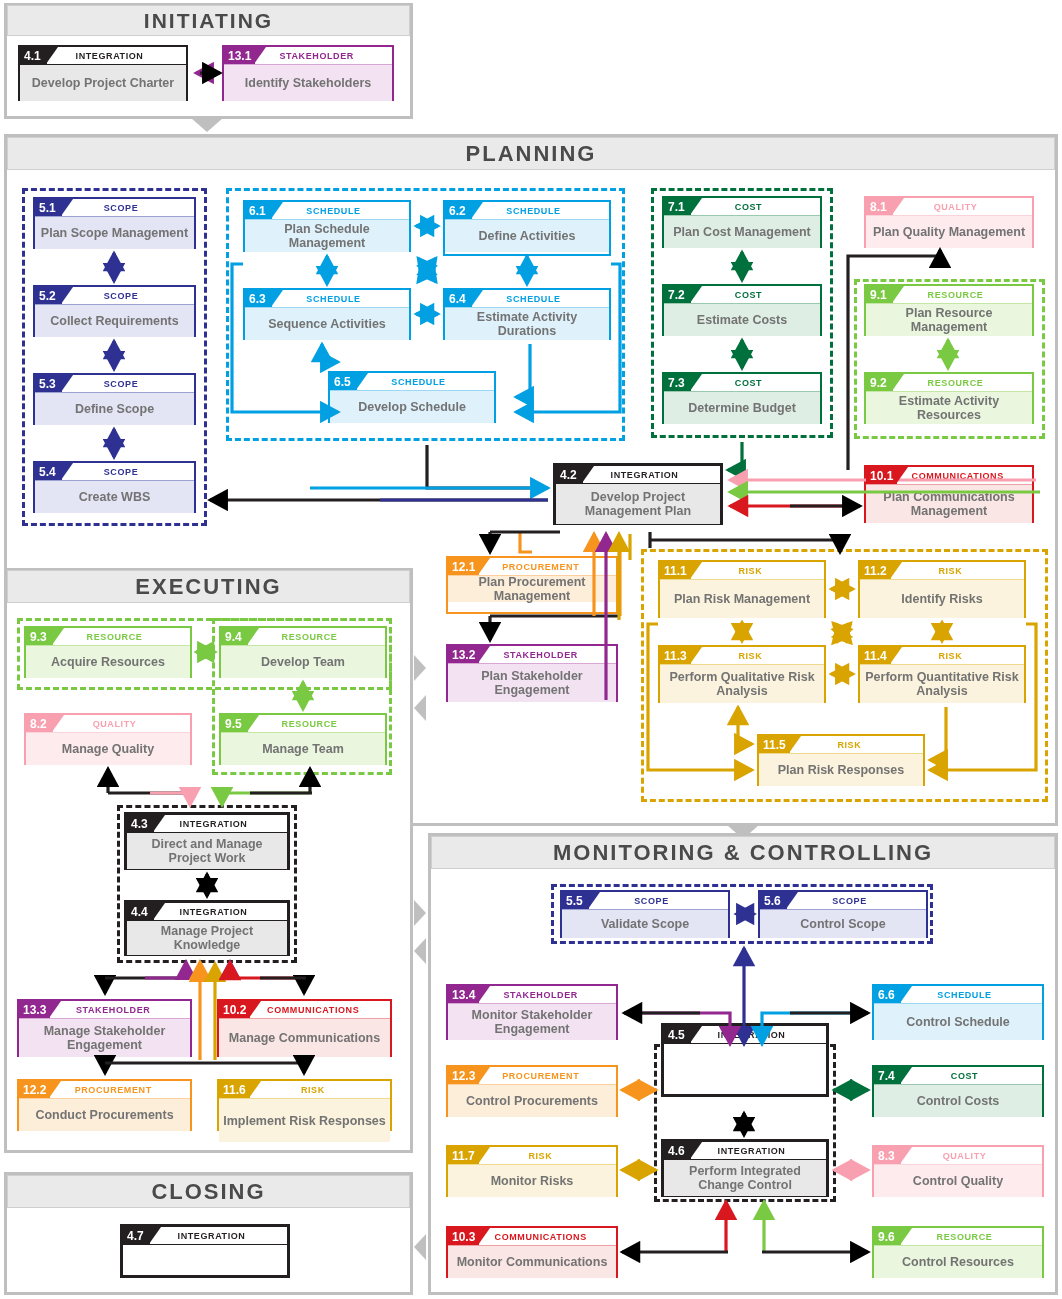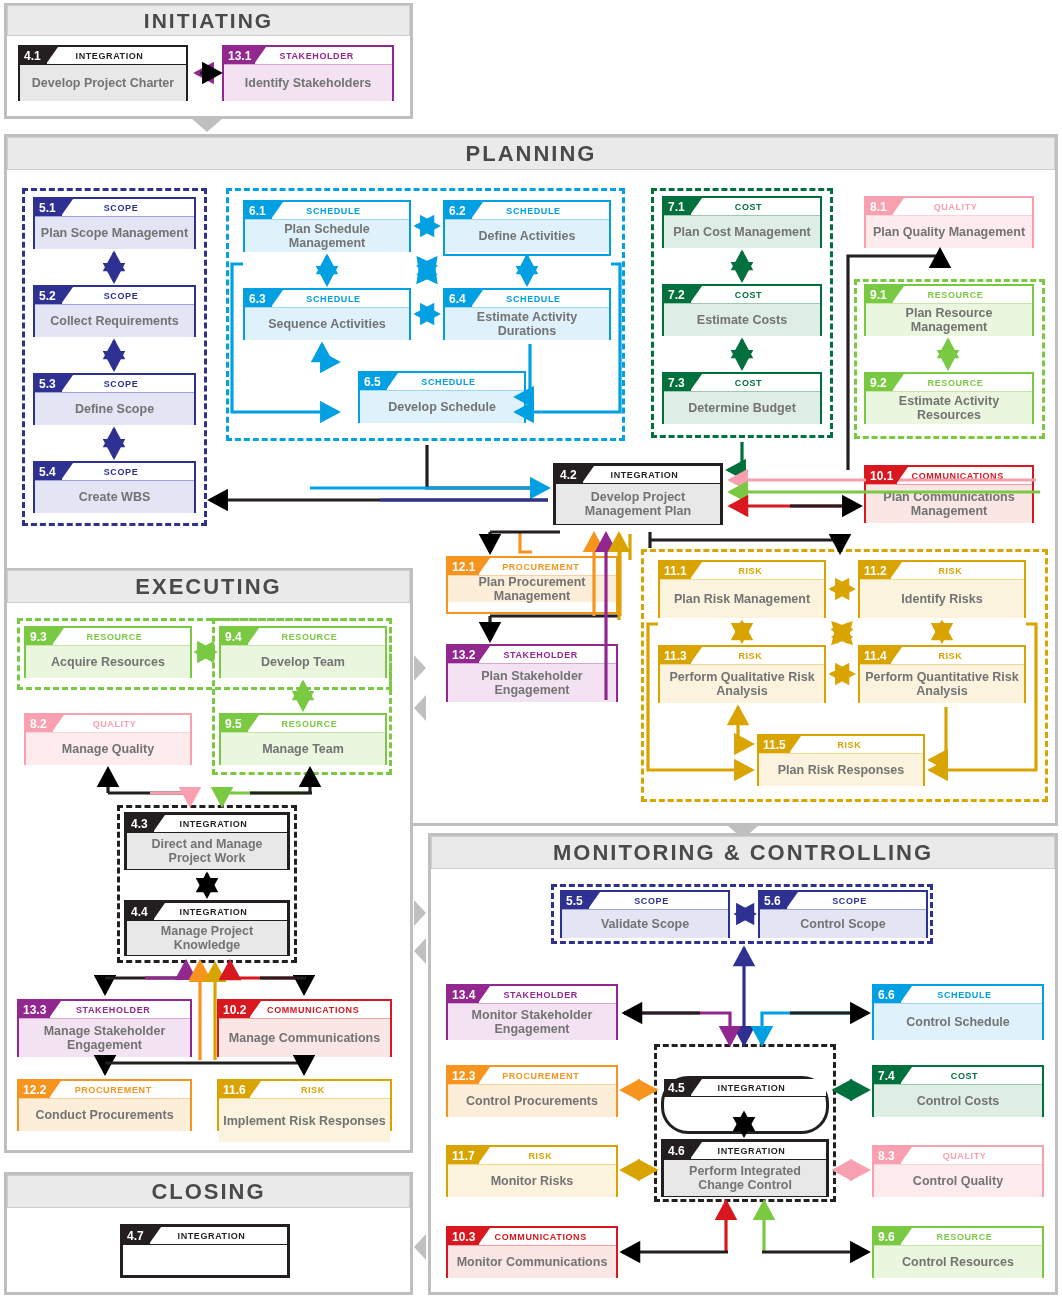--- a/index.html
+++ b/index.html
@@ -165,21 +165,21 @@
   <div class="pbox" style="left:443px; top:288px; width:168px; height:52px; border-color:#00a0e3;">
     <div class="hdr">
         <div class="num" style="background:#00a0e3;color:#00a0e3;">
           <span style="color:#fff;position:relative;z-index:3;">6.4</span>
         </div>
     <div class="cat" style="color:#00a0e3;">SCHEDULE</div>
       </div>
     <div class="hdr-rule" style="background:#9ad8f4;"></div>
     <div class="body" style="height:32px;background:#dff2fc;">Estimate Activity Durations</div>
   </div>
-  <div class="pbox" style="left:358px; top:371px; width:168px; height:52px; border-color:#00a0e3;">
+  <div class="pbox" style="left:328px; top:371px; width:168px; height:52px; border-color:#00a0e3;">
     <div class="hdr">
         <div class="num" style="background:#00a0e3;color:#00a0e3;">
           <span style="color:#fff;position:relative;z-index:3;">6.5</span>
         </div>
     <div class="cat" style="color:#00a0e3;">SCHEDULE</div>
       </div>
     <div class="hdr-rule" style="background:#9ad8f4;"></div>
     <div class="body" style="height:32px;background:#dff2fc;">Develop Schedule</div>
   </div>
 
@@ -515,21 +515,21 @@
           <span style="color:#fff;position:relative;z-index:3;">6.6</span>
         </div>
     <div class="cat" style="color:#00a0e3;">SCHEDULE</div>
       </div>
     <div class="hdr-rule" style="background:#9ad8f4;"></div>
     <div class="body" style="height:36px;background:#dff2fc;">Control Schedule</div>
   </div>
 
   <div class="dgroup" style="left:654px; top:1044px; width:182px; height:158px; border-color:#231f20;"></div>
 
-  <div class="pbox" style="left:661px; top:1076px; width:168px; height:58px; border-color:#231f20; border-width:3px;border-radius:27px;">
+  <div class="pbox" style="left:661px; top:1023px; width:168px; height:74px; border-color:#231f20; border-width:3px;">
     <div class="hdr">
         <div class="num" style="background:#231f20;color:#231f20;">
           <span style="color:#fff;position:relative;z-index:3;">4.5</span>
         </div>
     <div class="cat" style="color:#231f20;">INTEGRATION</div>
       </div>
     <div class="hdr-rule" style="background:#231f20;"></div>
   </div>
   <div class="pbox" style="left:661px; top:1139px; width:168px; height:58px; border-color:#231f20; border-width:3px;">
     <div class="hdr">

